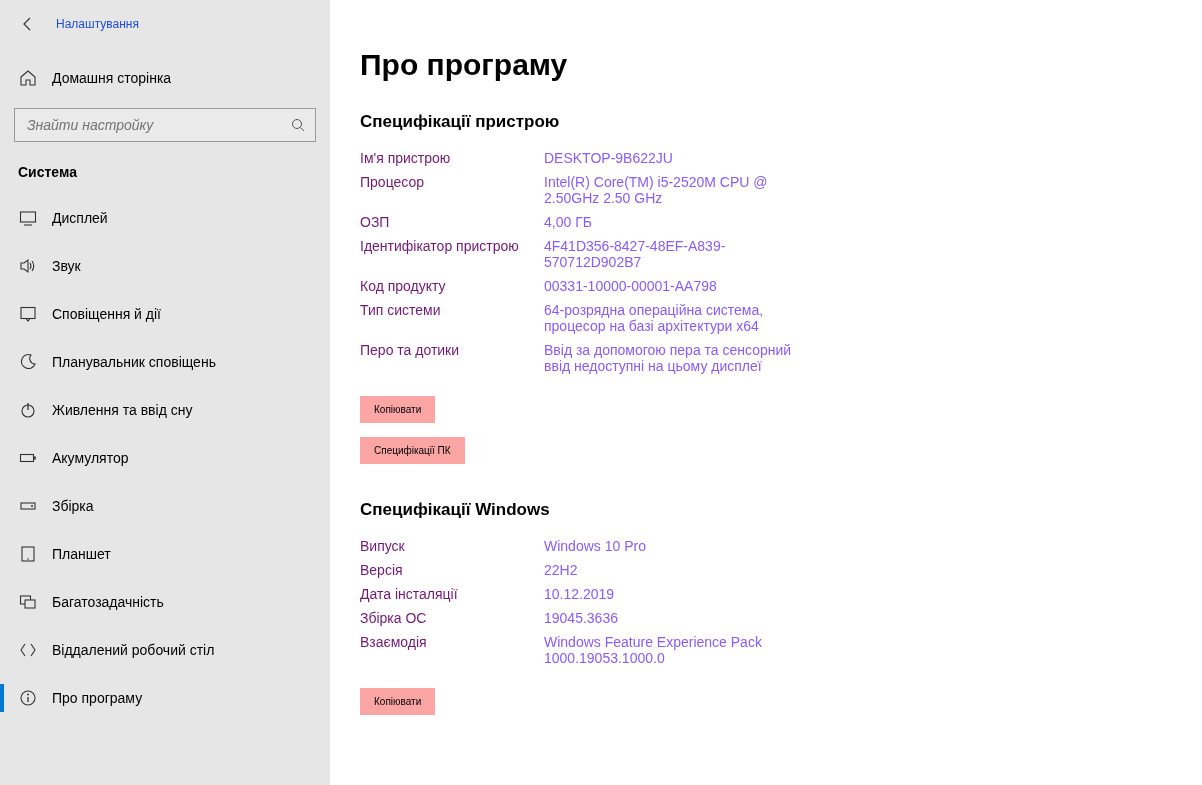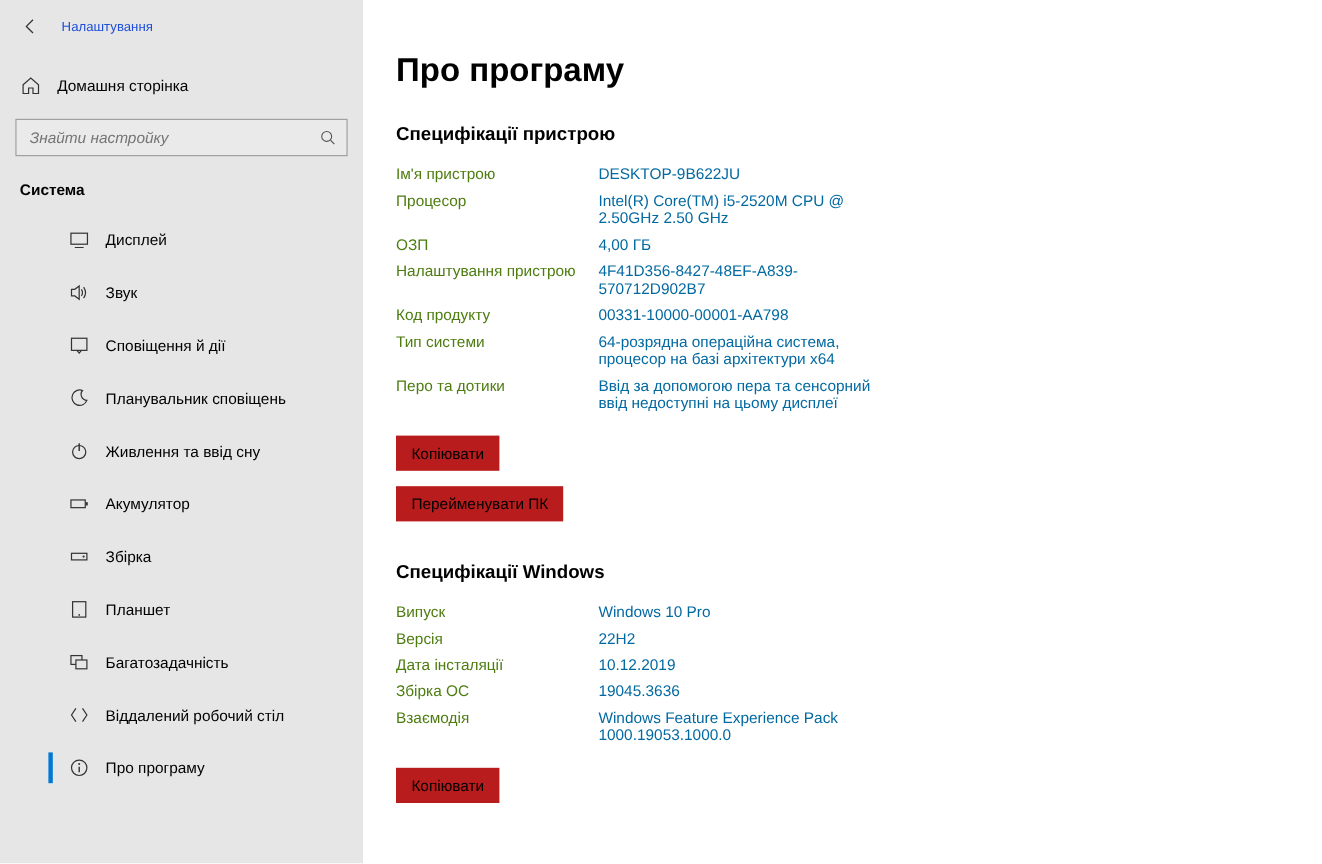--- a/index.html
+++ b/index.html
@@ -93,21 +93,20 @@
 .nav-list {
   margin-top: 8px;
 }
 .nav-item {
   display: flex;
   align-items: center;
   height: 48px;
   padding-left: 18px;
   cursor: pointer;
   position: relative;
-  margin-left: 44px;
 }
 .nav-item.active::before {
   content: "";
   position: absolute;
   left: 0;
   top: 10px;
   bottom: 10px;
   width: 4px;
   background: #0078d4;
 }
@@ -138,32 +137,32 @@
   margin-bottom: 18px;
 }
 .spec-row {
   display: flex;
   margin-bottom: 8px;
   font-size: 14px;
 }
 .spec-label {
   width: 184px;
   flex-shrink: 0;
-  color: #4d7c0f;
+  color: #701a75;
 }
 .spec-value {
-  color: #0369a1;
+  color: #8b5cf6;
   max-width: 270px;
 }
 .btn {
   display: inline-block;
-  background: #b91c1c;
+  background: #fca5a5;
   border: none;
   padding: 8px 14px;
-  font-size: 14px;
+  font-size: 10px;
   cursor: pointer;
   margin-top: 14px;
   font-family: inherit;
 }
 .section-gap { height: 36px; }
 svg { display: block; }
 </style>
 </head>
 <body>
 
@@ -316,40 +315,40 @@
     </div>
     <div class="spec-row">
       <div class="spec-label">Процесор</div>
       <div class="spec-value">Intel(R) Core(TM) i5-2520M CPU @ 2.50GHz   2.50 GHz</div>
     </div>
     <div class="spec-row">
       <div class="spec-label">ОЗП</div>
       <div class="spec-value">4,00 ГБ</div>
     </div>
     <div class="spec-row">
-      <div class="spec-label">Налаштування пристрою</div>
+      <div class="spec-label">Ідентифікатор пристрою</div>
       <div class="spec-value">4F41D356-8427-48EF-A839-570712D902B7</div>
     </div>
     <div class="spec-row">
       <div class="spec-label">Код продукту</div>
       <div class="spec-value">00331-10000-00001-AA798</div>
     </div>
     <div class="spec-row">
       <div class="spec-label">Тип системи</div>
       <div class="spec-value">64-розрядна операційна система, процесор на базі архітектури x64</div>
     </div>
     <div class="spec-row">
       <div class="spec-label">Перо та дотики</div>
       <div class="spec-value">Ввід за допомогою пера та сенсорний ввід недоступні на цьому дисплеї</div>
     </div>
   </div>
 
   <button class="btn">Копіювати</button>
   <br>
-  <button class="btn">Перейменувати ПК</button>
+  <button class="btn">Специфікації ПК</button>
 
   <div class="section-gap"></div>
 
   <h2 class="section-title">Специфікації Windows</h2>
 
   <div>
     <div class="spec-row">
       <div class="spec-label">Випуск</div>
       <div class="spec-value">Windows 10 Pro</div>
     </div>

